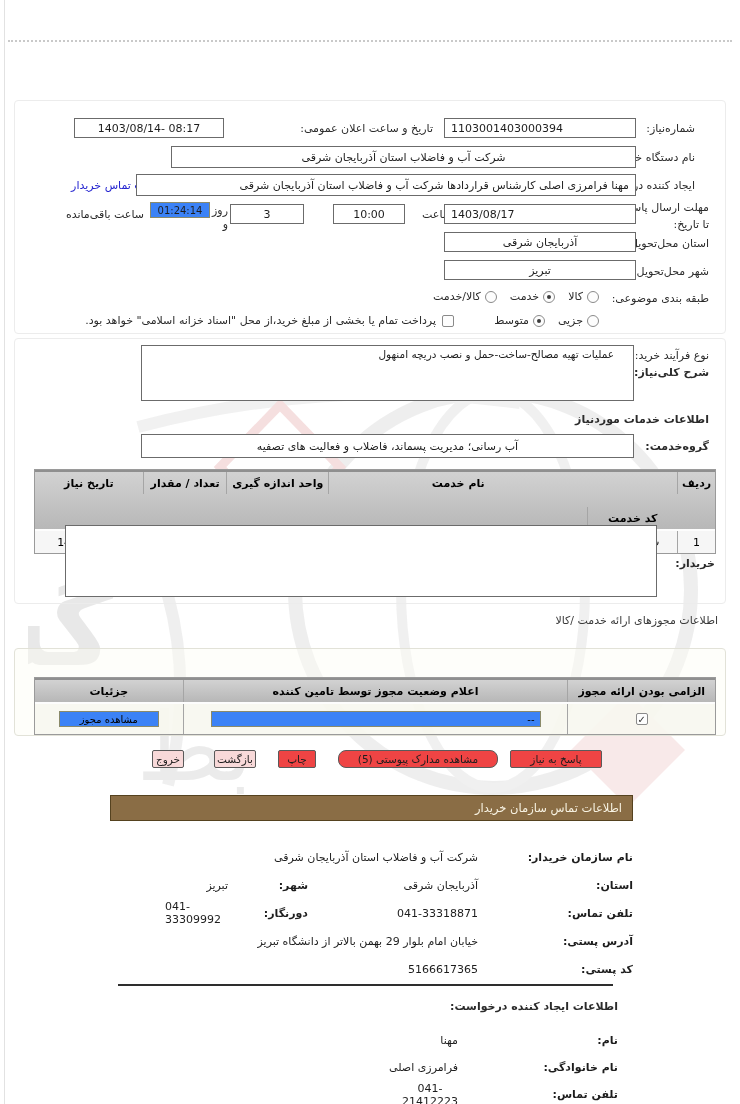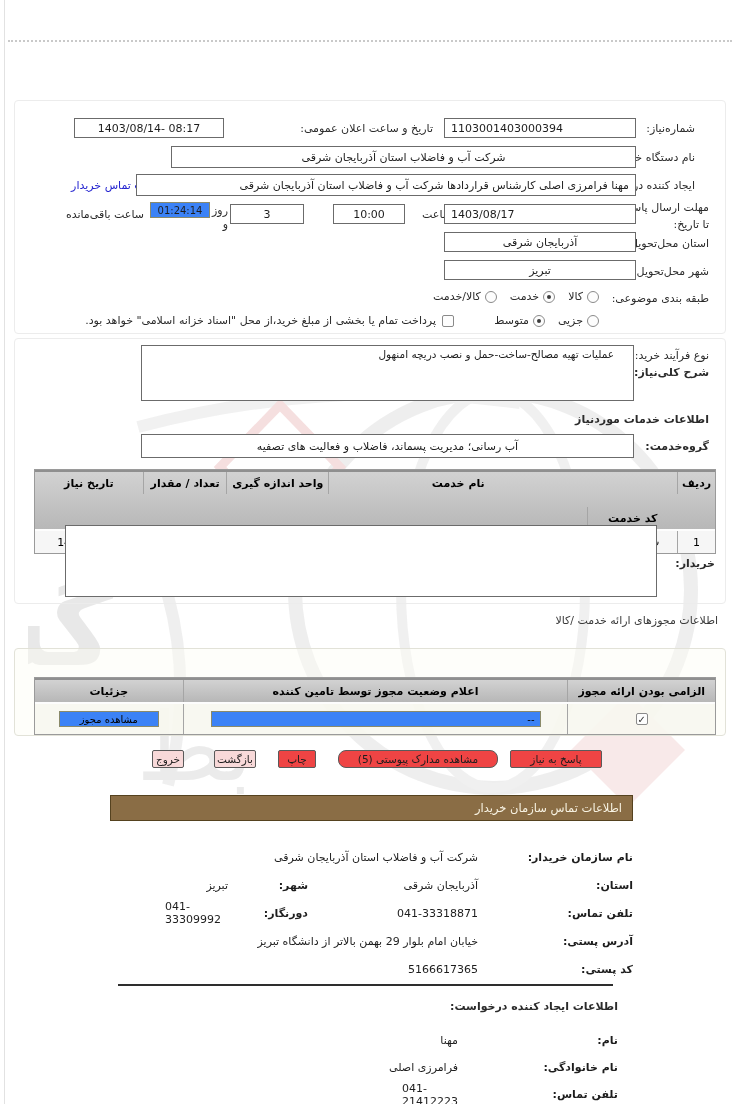--- a/index.html
+++ b/index.html
@@ -50,21 +50,21 @@
   .btn { height:18px; border:1px solid #5a5a5a; border-radius:2px; font-size:10.5px; color:#1d1d1d;
          display:flex; align-items:center; justify-content:center; }
   .btn.green { background:#ef4444;text-align:center; }
   .btn.pink  { background:#f8d9d9; }
 
   .grid4 { display:grid; grid-template-columns:135px 190px 60px 1fr; align-items:center; font-size:11px; color:#1d1d1d; }
   .grid4 > div { height:28px; display:flex; align-items:center; justify-content:flex-start; }
   .gv { padding-right:20px; }
   .grid2 { display:grid; grid-template-columns:125px 1fr; align-items:center; font-size:11px; color:#1d1d1d; }
   .grid2 > div { height:27px; display:flex; align-items:center; }
-  .g2v { padding-right:35px; }
+  .g2v { padding-right:35px;text-align:center; }
 
   .wm { position:absolute; left:28px; top:365px; z-index:0; opacity:.55; pointer-events:none; }
   a.link { color:#1f1fcf; text-decoration:none; font-size:11px; white-space:nowrap; }
 </style>
 </head>
 <body>
 
 <div id="page">
   <div class="win-edge"></div>
   <div class="top-dotted"></div>

